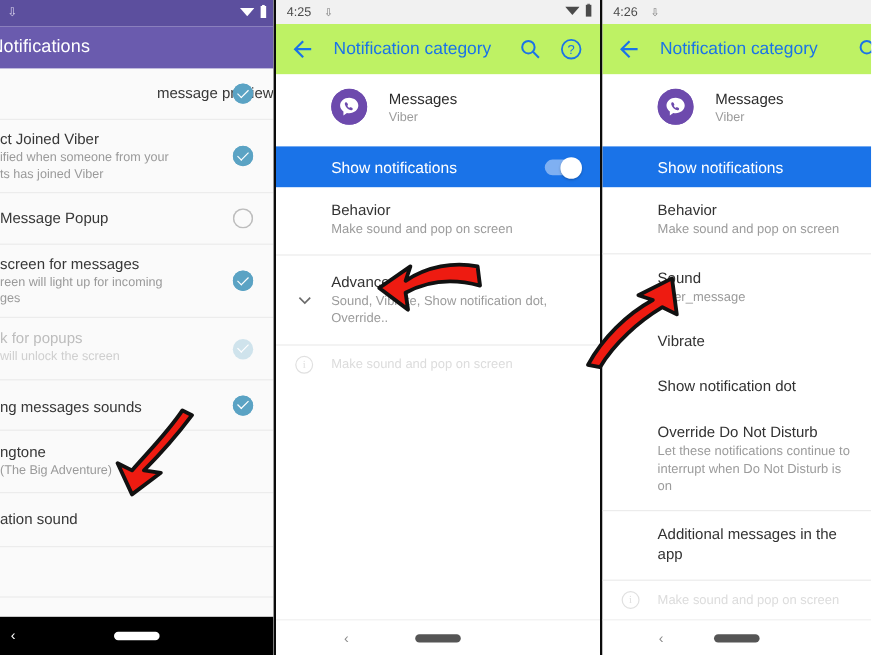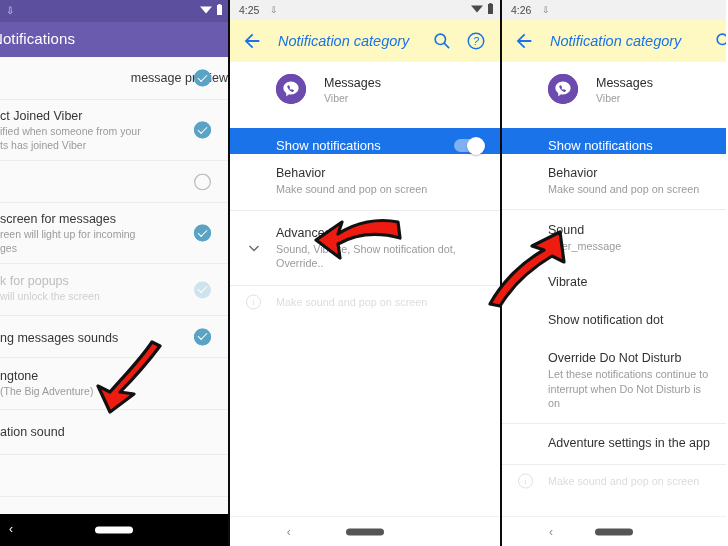--- a/index.html
+++ b/index.html
@@ -173,23 +173,22 @@
     color: #7a7a7a;
     line-height: 12px;
   }
   .px-statusbar .right-icons {
     position: absolute;
     right: 7px; top: 3px;
     display: flex; align-items: center; gap: 5px;
   }
   .px-appbar {
     height: 42px;
-    background: #fef9c3;
-    position: relative;
-    font-style: italic;
+    background: #bef264;
+    position: relative;
   }
   .px-appbar .arrow-back {
     position: absolute;
     left: 11px; top: 10px;
     width: 22px; height: 22px;
   }
   .px-appbar .title {
     position: absolute;
     left: 48px; top: 12px;
     font-size: 14.5px;
@@ -222,24 +221,23 @@
     line-height: 16px;
   }
   .px-appheader .app-sub {
     position: absolute;
     left: 94px; top: 29px;
     font-size: 10.5px;
     color: #9b9b9b;
     line-height: 14px;
   }
   .px-banner {
-    height: 26px;
+    height: 34px;
     background: #1a73e8;
     position: relative;
-    margin-top: 6px;
   }
   .px-banner .lbl {
     position: absolute;
     left: 46px; top: 9px;
     font-size: 13px;
     color: #ffffff;
     line-height: 17px;
     white-space: nowrap;
   }
   .px-switch {
@@ -355,20 +353,21 @@
       </div>
 
       <div class="p1-row" style="padding-top:8px;padding-bottom:8px;">
         <div class="ttl">ct Joined Viber</div>
         <div class="sub">ified when someone from your</div>
         <div class="sub">ts has joined Viber</div>
         <div class="p1-check on"></div>
       </div>
 
       <div class="p1-row" style="padding-top:13px;padding-bottom:13px;">
+        <div class="ttl">Message Popup</div>
         <div class="p1-check off"></div>
       </div>
 
       <div class="p1-row" style="padding-top:8px;padding-bottom:8px;">
         <div class="ttl">screen for messages</div>
         <div class="sub">reen will light up for incoming</div>
         <div class="sub">ges</div>
         <div class="p1-check on"></div>
       </div>
 
@@ -528,21 +527,21 @@
       </div>
       <div class="px-row" style="padding-top:9px;padding-bottom:11px;">
         <div class="ttl">Show notification dot</div>
       </div>
       <div class="px-row" style="padding-top:10px;padding-bottom:12px;">
         <div class="ttl">Override Do Not Disturb</div>
         <div class="sub">Let these notifications continue to</div>
         <div class="sub">interrupt when Do Not Disturb is on</div>
       </div>
       <div class="px-row sep" style="padding-top:11px;padding-bottom:12px;">
-        <div class="ttl">Adventure settings in the app</div>
+        <div class="ttl">Additional messages in the app</div>
       </div>
       <div class="px-row sep ghost">
         <span class="info-icon">i</span>
         <div class="sub">Make sound and pop on screen</div>
       </div>
     </div>
 
     <div class="px-navbar">
       <span class="back">‹</span>
       <div class="pill"></div>

